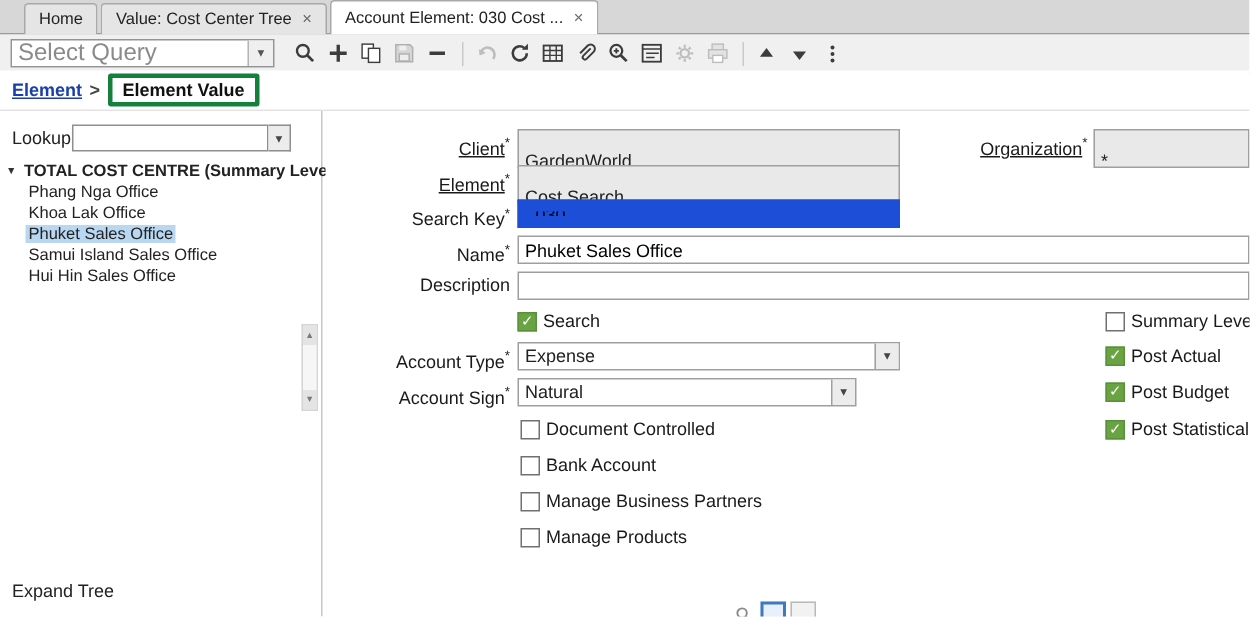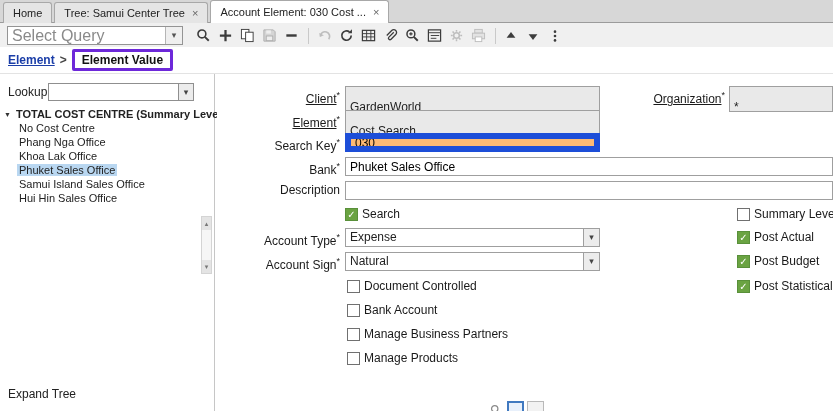--- a/index.html
+++ b/index.html
@@ -2,39 +2,39 @@
 <html><head>
 <meta charset="utf-8">
 <style>
   html,body{margin:0;padding:0;}
   body{
     width:833px;height:411px;position:relative;overflow:hidden;
     background:#ffffff;font-family:"Liberation Sans",sans-serif;font-size:12px;color:#222;
   }
   
   .tabbar{position:absolute;top:0;left:0;right:0;height:23px;background:#d7d7d7;
-    border-bottom:1px solid #9b9b9b;display:flex;align-items:flex-end;padding-left:3px;box-sizing:border-box;}
+    border-bottom:1px solid #9b9b9b;display:flex;align-items:flex-end;padding-left:16px;box-sizing:border-box;}
   .tab{height:20px;padding:0 9px;background:#e5e5e5;border:1px solid #a8a8a8;border-bottom:none;
     border-radius:3px 3px 0 0;margin-right:2px;font-size:11px;display:flex;align-items:center;margin-bottom:-1px;cursor:default;}
   .tab.active{background:#ffffff;height:22px;}
   .tab-close{margin-left:7px;color:#666;font-size:11px;}
   
   .toolbar{position:absolute;top:23px;left:0;right:0;height:26px;background:#f0f0f0;
     border-bottom:1px solid #d8d8d8;display:flex;align-items:center;padding-left:7px;box-sizing:border-box;}
   .query{width:176px;height:19px;border:1px solid #949494;background:#fff;display:flex;box-sizing:border-box;margin-right:10px;}
   .query-text{flex:1;color:#8a8a8a;font-size:16px;line-height:17px;padding-left:4px;overflow:hidden;}
   .query-btn{width:16px;border-left:1px solid #b5b5b5;background:#efefef;font-size:9px;text-align:center;line-height:17px;color:#555;}
   .tbtn{width:20px;height:20px;display:flex;align-items:center;justify-content:center;margin-right:2px;}
   .tbsep{width:1px;height:16px;background:#c9c9c9;margin:0 5px;}
   
   .breadcrumb{position:absolute;top:47px;left:0;right:0;height:27px;background:#fff;
     border-bottom:1px solid #e3e3e3;display:flex;align-items:center;padding-left:8px;box-sizing:border-box;}
   .bc-link{color:#1b3ea8;font-weight:bold;text-decoration:underline;cursor:pointer;}
   .bc-sep{margin:0 5px;color:#444;font-weight:bold;}
-  .annotation{display:inline-block;border:3px solid #6d28d9;border-radius:2px;padding:1px 7px;}
+  .annotation{display:inline-block;border:3px solid #15803d;border-radius:2px;padding:1px 7px;}
   .bc-current{font-weight:bold;color:#111;}
   
   .tree-panel{position:absolute;left:0;top:74px;width:215px;height:337px;background:#fff;
     border-right:1px solid #c6c6c6;box-sizing:border-box;}
   .lookup-row{position:absolute;top:9px;left:8px;display:flex;align-items:center;}
   .lookup-label{width:40px;}
   .lookup-input{width:131px;height:18px;border:1px solid #8f8f8f;box-sizing:border-box;
     font:12px "Liberation Sans",sans-serif;padding:0 3px;}
   .lookup-btn{width:15px;height:18px;border:1px solid #8f8f8f;border-left:none;background:#ececec;
     font-size:9px;line-height:16px;text-align:center;color:#444;box-sizing:border-box;}
@@ -53,21 +53,21 @@
   
   .form-panel{position:absolute;left:217px;top:74px;right:0;height:337px;background:#fff;}
   .frow{position:absolute;left:0;right:0;height:19px;}
   .flabel{position:absolute;left:0;width:123px;text-align:right;line-height:19px;color:#1a1a1a;white-space:nowrap;}
   .u{text-decoration:underline;margin-top:37px;}
   .req{font-size:9px;}
   .ffield{position:absolute;top:0;height:19px;line-height:17px;box-sizing:border-box;padding:12px 4px;overflow:hidden;white-space:nowrap;}
   .ro{background:#e9e9e9;border:1px solid #9f9f9f;color:#222;}
   .inp{position:absolute;top:0;height:19px;box-sizing:border-box;border:1px solid #9f9f9f;
     padding:0 4px;font:12px "Liberation Sans",sans-serif;background:#fff;}
-  .inp.mandatory{border:6px solid #1d4ed8;background:#fdba74;}
+  .inp.mandatory{border:8px solid #1d4ed8;background:#1d4ed8;}
   .dd{position:absolute;top:0;height:19px;border:1px solid #9f9f9f;background:#fff;box-sizing:border-box;display:flex;}
   .dd-val{flex:1;padding:1px 4px;line-height:15px;overflow:hidden;white-space:nowrap;}
   .dd-btn{width:15px;background:#ececec;border-left:1px solid #9f9f9f;font-size:9px;line-height:17px;text-align:center;color:#444;}
   .cb{display:inline-block;width:13px;height:13px;border:1px solid #707070;background:#fff;
     vertical-align:middle;box-sizing:border-box;text-align:center;position:absolute;top:3px;}
   .cb.checked{background:#6aa342;border-color:#59903a;}
   .cb.checked::after{content:"✓";color:#fff;font-size:10px;line-height:11px;display:block;}
   .cblabel{position:absolute;line-height:19px;color:#1a1a1a;white-space:nowrap;}
   
   .bottom-strip{position:absolute;left:487px;top:401px;display:flex;gap:3px;align-items:flex-start;}
@@ -76,21 +76,21 @@
   .bs-active{background:#e8f0fb;border:2px solid #4079c0;}
 </style>
 </head>
 <body>
 
 <div class="tabbar">
   <div class="tab">
     <span>Home</span>
   </div>
   <div class="tab">
-    <span>Tree: Samui Center Tree</span>
+    <span>Value: Cost Center Tree</span>
     <span class="tab-close">×</span>
   </div>
   <div class="tab active">
     <span>Account Element: 030 Cost ...</span>
     <span class="tab-close">×</span>
   </div>
 </div>
 
 <div class="toolbar">
   <div class="query">
@@ -213,21 +213,20 @@
 <div class="tree-panel">
   <div class="lookup-row">
     <span class="lookup-label">Lookup:</span>
     <input class="lookup-input" value="" style="">
     <span class="lookup-btn">▾</span>
   </div>
   <div class="tree-list">
     <div class="titem lvl0">
       <span class="twist">▼</span><span class="tlabel root">TOTAL COST CENTRE (Summary Level)</span>
     </div>
-    <div class="titem lvl1"><span class="tlabel">No Cost Centre</span></div>
     <div class="titem lvl1"><span class="tlabel">Phang Nga Office</span></div>
     <div class="titem lvl1"><span class="tlabel">Khoa Lak Office</span></div>
     <div class="titem lvl1"><span class="tlabel selected">Phuket Sales Office</span></div>
     <div class="titem lvl1"><span class="tlabel">Samui Island Sales Office</span></div>
     <div class="titem lvl1"><span class="tlabel">Hui Hin Sales Office</span></div>
   </div>
   <div class="tree-scrollbar">
     <div class="sb-btn">▴</div>
     <div class="sb-track"></div>
     <div class="sb-btn">▾</div>
@@ -248,21 +247,21 @@
     <div class="flabel"><span class="u">Element</span><sup class="req">*</sup></div>
     <div class="ffield ro" style="left:128px;width:255px">Cost Search</div>
   </div>
 
   <div class="frow" style="top:59px">
     <div class="flabel"><span>Search Key</span><sup class="req">*</sup></div>
     <input class="inp mandatory" style="left: 128px; width: 255px;" value="030">
   </div>
 
   <div class="frow" style="top:83px">
-    <div class="flabel"><span>Bank</span><sup class="req">*</sup></div>
+    <div class="flabel"><span>Name</span><sup class="req">*</sup></div>
     <input class="inp" style="left: 128px; width: 488px;" value="Phuket Sales Office">
   </div>
 
   <div class="frow" style="top:107px">
     <div class="flabel"><span>Description</span></div>
     <input class="inp" style="left: 128px; width: 488px;" value="">
   </div>
 
   <div class="frow" style="top:131px">
     <span class="cb checked" style="left:128px"></span>
@@ -276,21 +275,21 @@
     <div class="dd" style="left:128px;width:255px">
       <span class="dd-val">Expense</span>
       <span class="dd-btn">▾</span>
     </div>
     <span class="cb checked" style="left:520px"></span>
     <span class="cblabel" style="left:537px">Post Actual</span>
   </div>
 
   <div class="frow" style="top:178px">
     <div class="flabel"><span>Account Sign</span><sup class="req">*</sup></div>
-    <div class="dd" style="left:128px;width:255px">
+    <div class="dd" style="left:128px;width:226px">
       <span class="dd-val">Natural</span>
       <span class="dd-btn">▾</span>
     </div>
     <span class="cb checked" style="left:520px"></span>
     <span class="cblabel" style="left:537px">Post Budget</span>
   </div>
 
   <div class="frow" style="top:203px">
     <span class="cb" style="left:130px"></span>
     <span class="cblabel" style="left:147px">Document Controlled</span>

